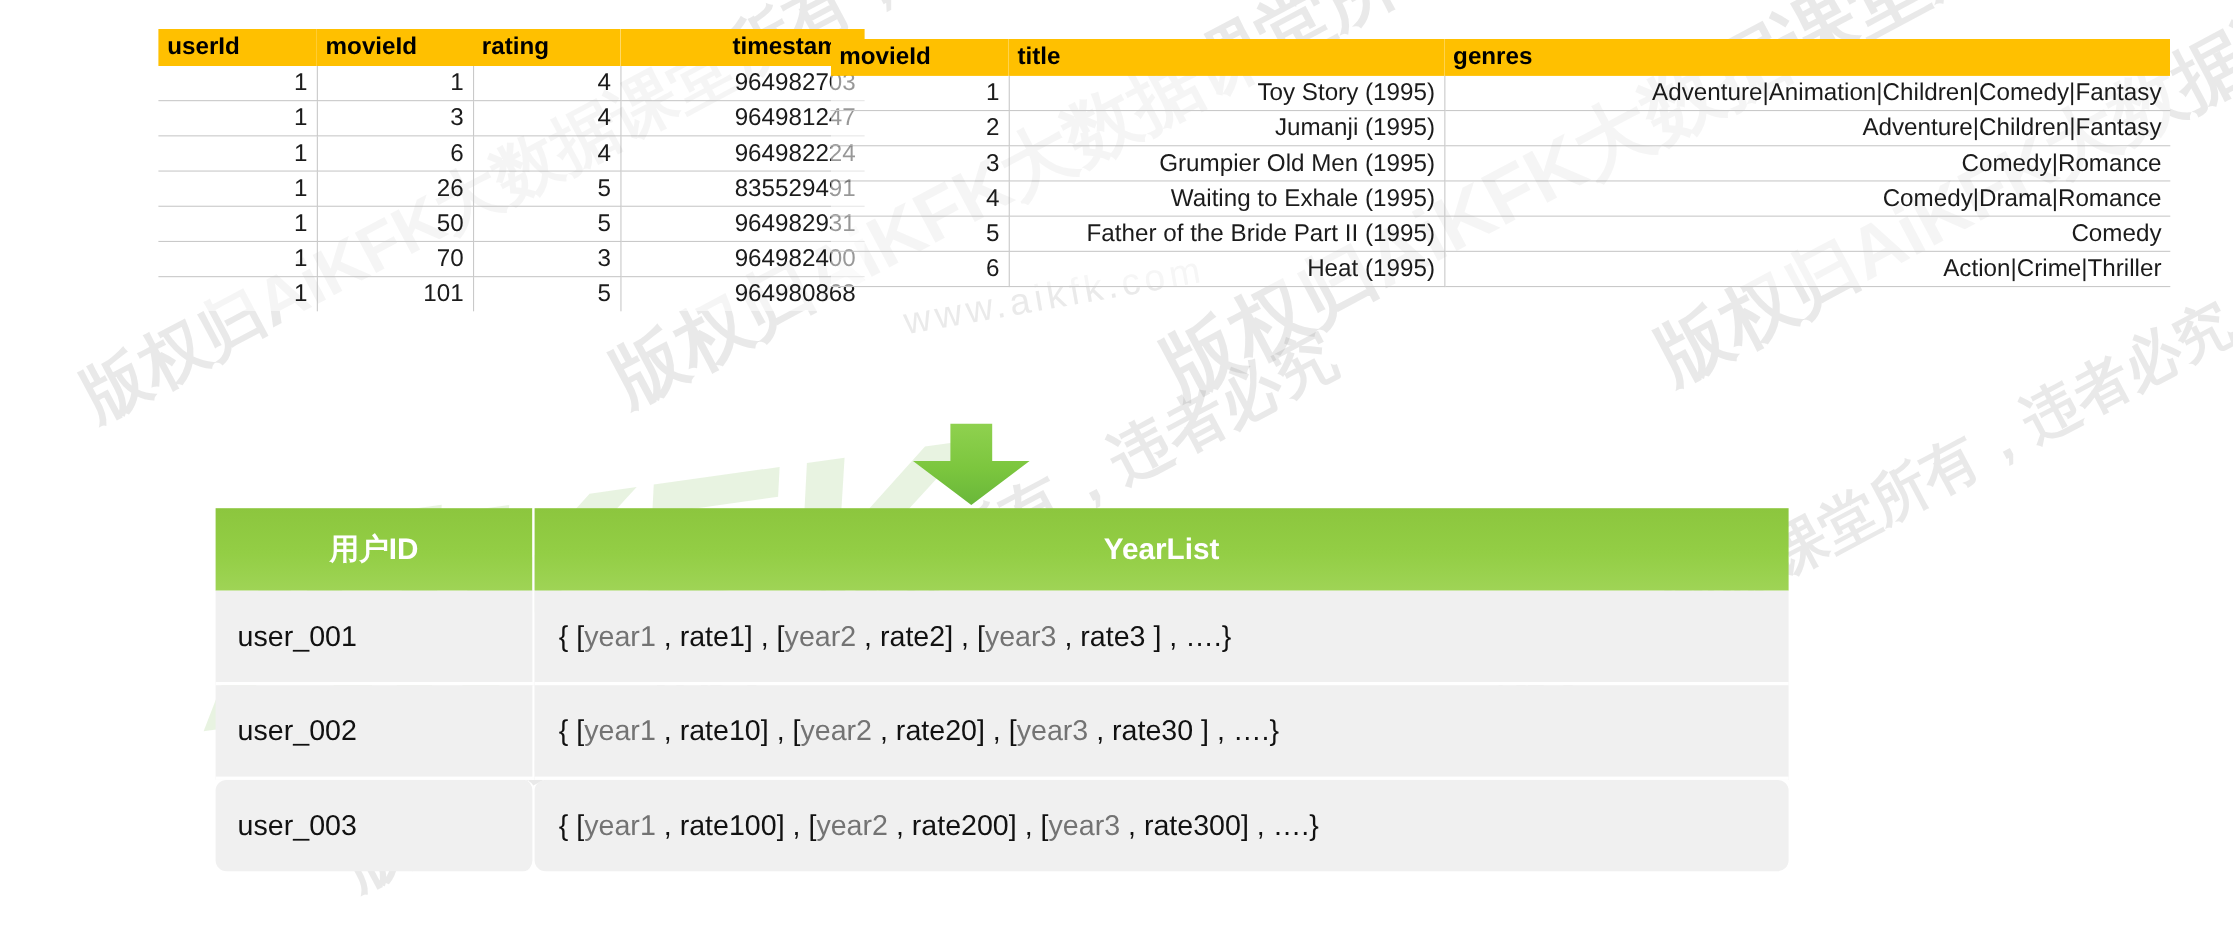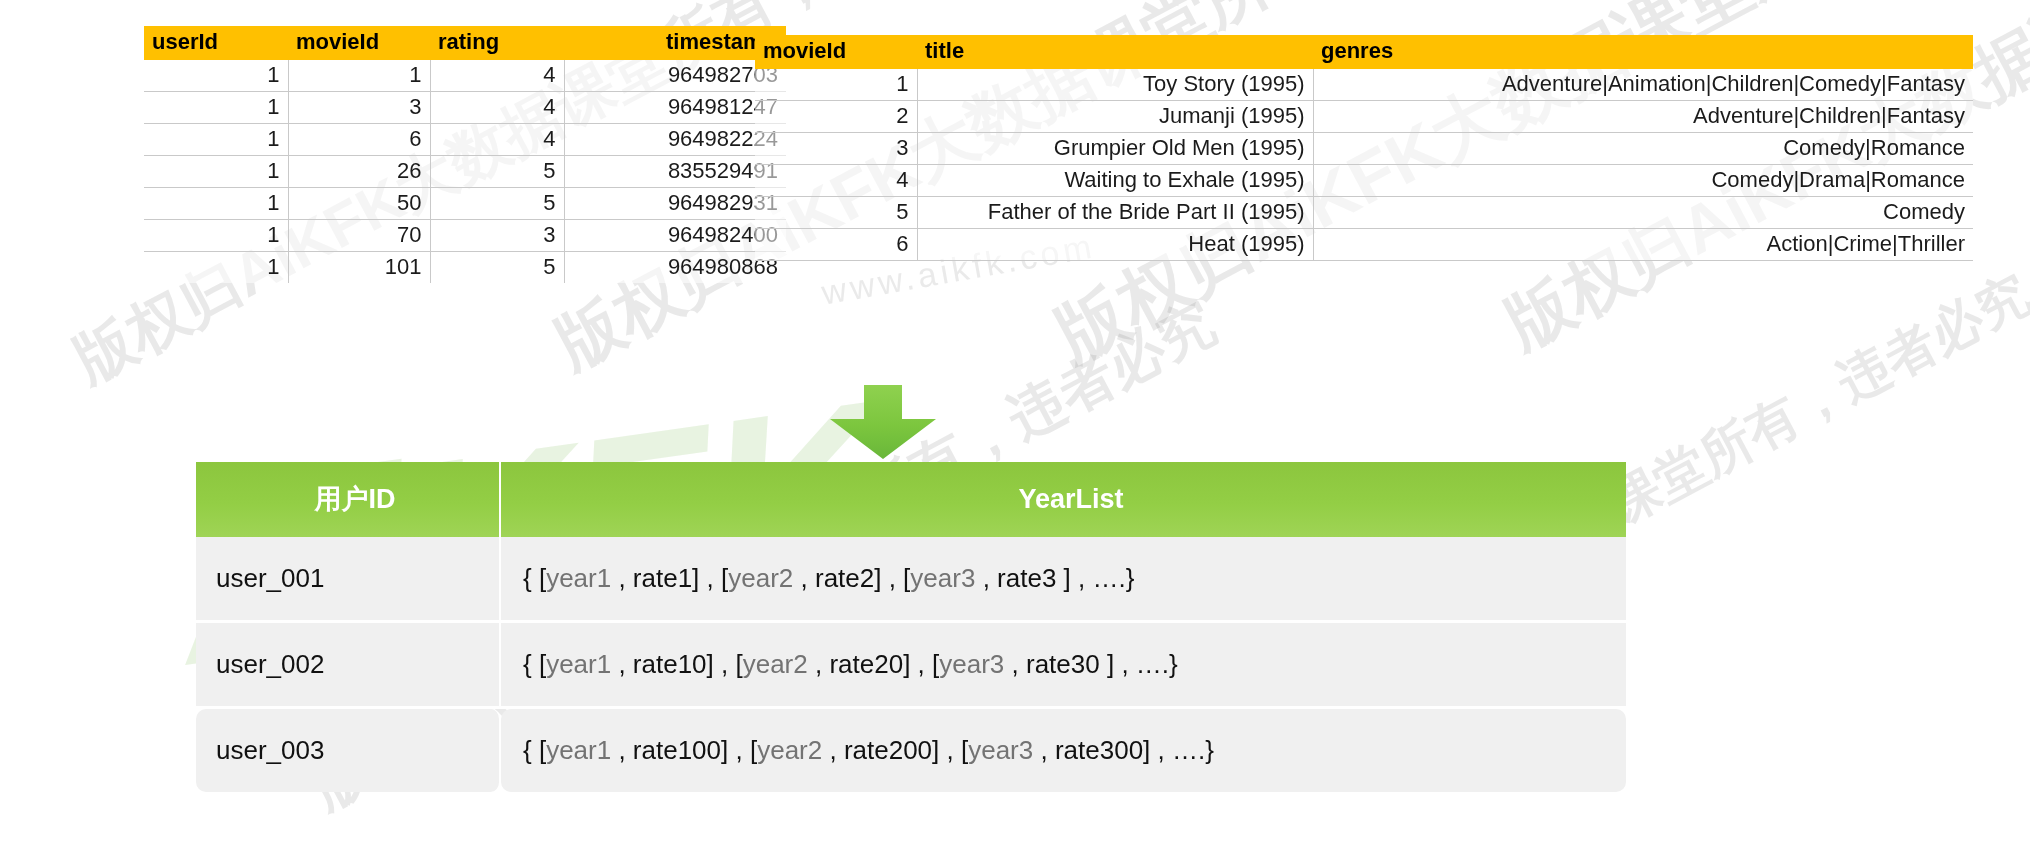--- a/index.html
+++ b/index.html
@@ -120,21 +120,21 @@
     border-spacing: 0;
     z-index: 2;
     table-layout: fixed;
   }
   #result-table th {
     background: linear-gradient(180deg, #8CC63E 0%, #93CE45 55%, #9FD456 100%);
     color: #ffffff;
     font-weight: 700;
     font-size: 27px;
     text-align: center;
-    padding: 19px 0 20px 15px;
+    padding: 19px 0 20px 0;
     border: none;
   }
   #result-table th.col-user { width: 288px; border-right: 2px solid #ffffff; }
   #result-table td {
     background: #f0f0f0;
     font-size: 26px;
     color: #111111;
     padding: 26px 0 26px 0;
     border-bottom: 3px solid #ffffff;
     border-right: 2px solid #ffffff;

